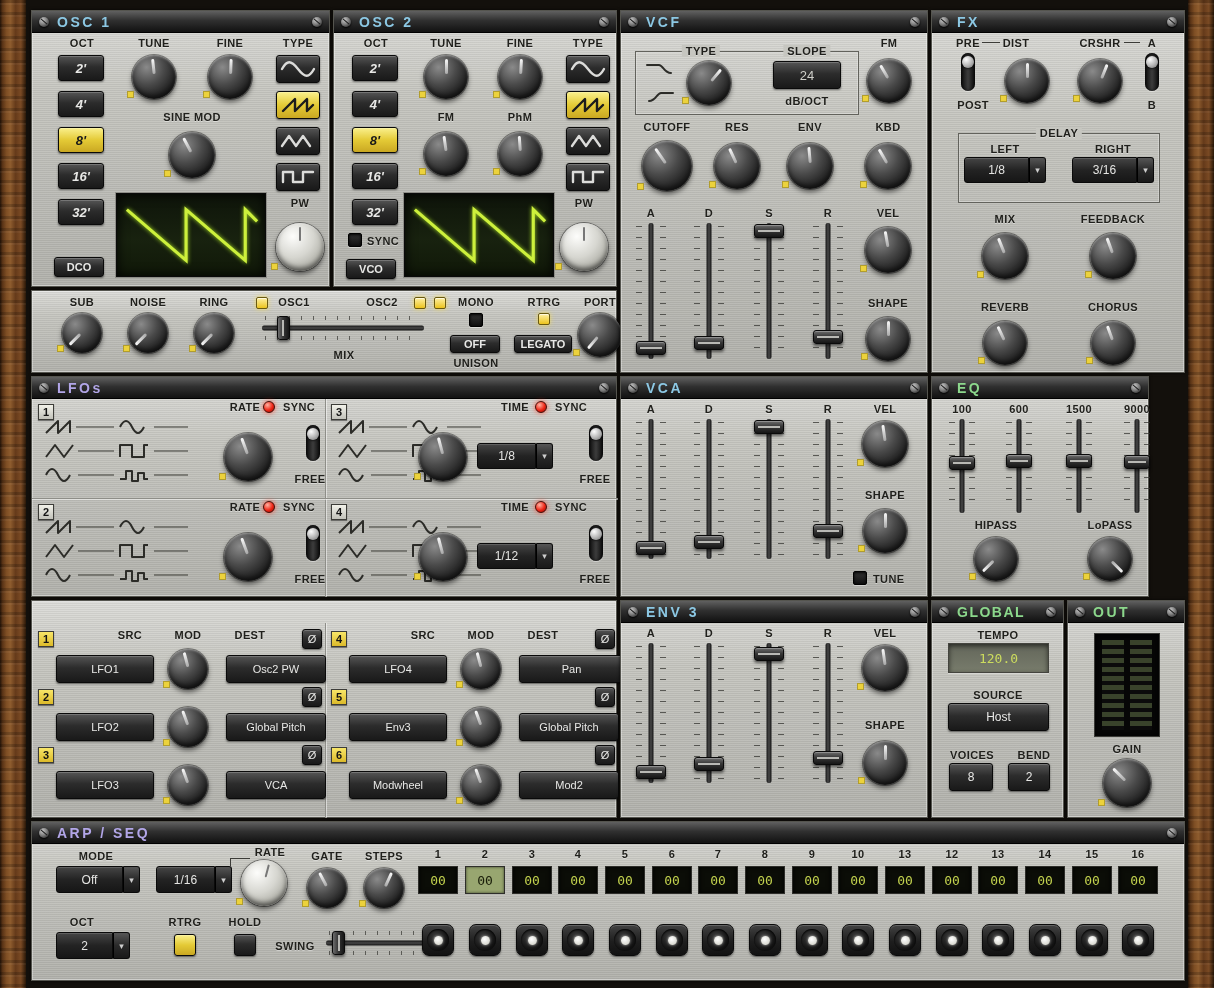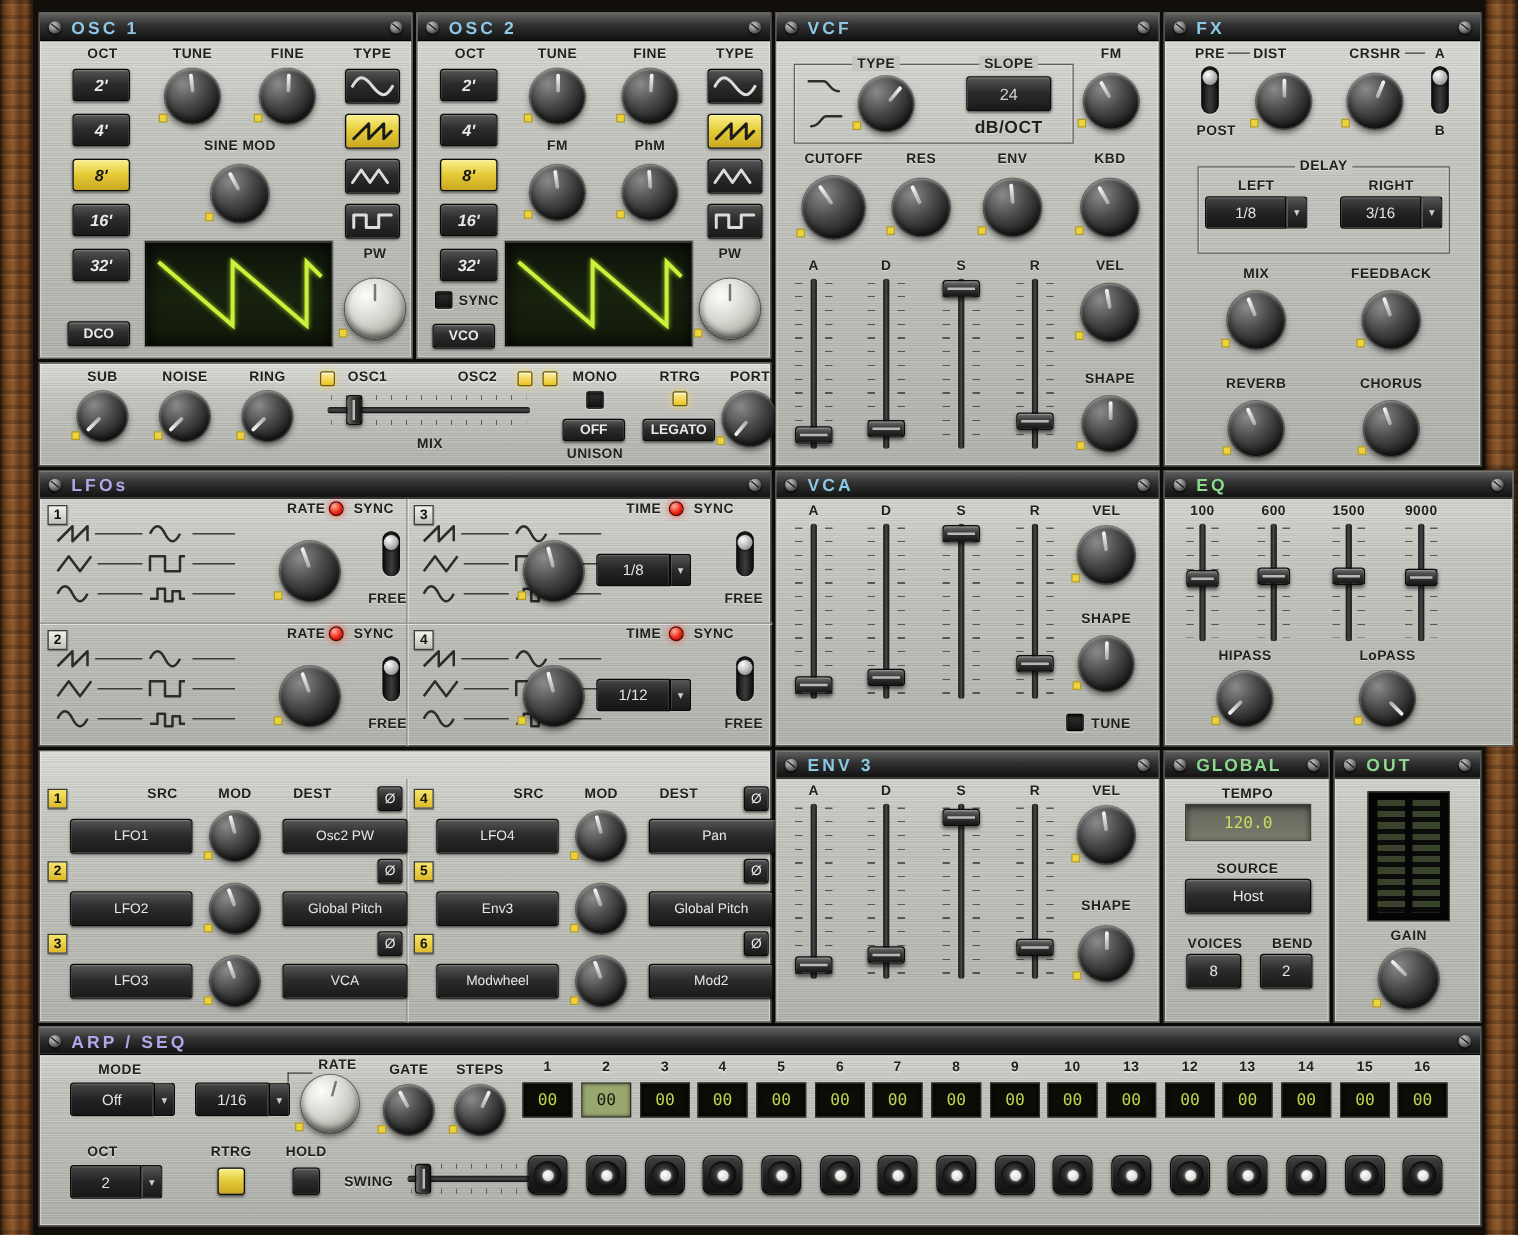--- a/index.html
+++ b/index.html
@@ -7,21 +7,21 @@
 body{position:relative;background:#13100c;font-family:"Liberation Sans",sans-serif;overflow:hidden}
 .wood{position:absolute;top:0;bottom:0;width:26px;background-color:#6a3e1c;background-image:repeating-linear-gradient(180deg,rgba(0,0,0,.18) 0 3px,rgba(255,255,255,.04) 3px 5px,rgba(0,0,0,0) 5px 12px),linear-gradient(90deg,#241408,#5a3416 10%,#7e4e24 25%,#8e5c2e 40%,#653a1a 60%,#7a4a24 80%,#2a1808)}
 .sec{position:absolute;background-color:#c6c6c0;background-image:repeating-linear-gradient(0deg,rgba(255,255,255,.05) 0 1px,rgba(0,0,0,.05) 1px 2px),linear-gradient(180deg,rgba(255,255,255,.4),rgba(255,255,255,0) 30%,rgba(0,0,0,.1));border:1px solid #55554f;box-shadow:inset 0 0 0 1px rgba(255,255,255,.35),0 0 3px rgba(0,0,0,.8)}
 .hdr{position:absolute;left:0;right:0;top:0;height:22px;display:flex;align-items:center;padding:0 7px;gap:8px;background:linear-gradient(180deg,#606060,#303030 45%,#141414 95%);border-bottom:1px solid #000}
 .ttl{flex:1;font-size:14px;font-weight:bold;letter-spacing:2.5px}
 .blue{color:#8cc8e4}.lav{color:#b2a6e8}.grn{color:#8cd88c}
 .screw{width:10px;height:10px;border-radius:50%;background:radial-gradient(circle at 35% 30%,#c8c8c8,#808080 45%,#383838 80%);box-shadow:0 1px 2px #000;position:relative;flex:0 0 auto}
 .screw::after{content:"";position:absolute;left:1px;right:1px;top:4px;height:1px;background:#1a1a1a;transform:rotate(40deg)}
 .lbl{position:absolute;transform:translateX(-50%);font-size:11px;font-weight:bold;color:#20201c;letter-spacing:.4px;line-height:12px;white-space:nowrap;text-shadow:0 1px 0 rgba(255,255,255,.4)}
 .lbl.left{transform:none}
-.lbl.s{font-size:14px}
+.lbl.s{font-size:11px}
 .knob{position:absolute;border-radius:50%;background:radial-gradient(circle at 33% 28%,#8a8a8a,#4a4a4a 40%,#222 70%,#101010 95%);box-shadow:0 3px 5px rgba(0,0,0,.55),inset 0 1px 2px rgba(255,255,255,.35),inset 0 -3px 5px rgba(0,0,0,.55),0 0 0 1px rgba(0,0,0,.4)}
 .knob::before{content:"";position:absolute;left:-5px;bottom:1px;width:5px;height:5px;background:#ecd23c;border:1px solid rgba(0,0,0,.25)}
 .ptr{position:absolute;inset:0;border-radius:50%;display:block}
 .ptr::after{content:"";position:absolute;left:50%;top:8%;width:3px;height:36%;margin-left:-1.5px;border-radius:2px;background:linear-gradient(#fafafa,#a8a8a8)}
 .knob.silver{background:radial-gradient(circle at 35% 28%,#fdfdfb,#d6d6d0 45%,#aeaea6 75%,#8e8e86)}
 .knob.silver .ptr::after{background:#777;width:2px;height:30%}
 .btn{position:absolute;display:flex;align-items:center;justify-content:center;background:linear-gradient(180deg,#555,#2c2c2c 45%,#191919);color:#e8e8e6;font-size:11px;font-weight:bold;border:1px solid #0a0a0a;border-radius:3px;box-shadow:0 1px 2px rgba(0,0,0,.5),inset 0 1px 0 rgba(255,255,255,.2)}
 .btn.sel{background:linear-gradient(180deg,#faf08c,#e4ca36 50%,#caa822);color:#191919}
 .btn.oct{font-size:13px;font-style:italic}
 .btn.mm{font-weight:normal;font-size:11px}
@@ -512,21 +512,21 @@
       <i class="ptr" style="transform:rotate(-8deg)"></i>
     </div>
   <span class="lbl" style="left:264px;top:112px">SHAPE</span>
   <div class="knob" style="left:242px;top:132px;width:44px;height:44px">
       <i class="ptr" style="transform:rotate(0deg)"></i>
     </div>
   <div class="chk" style="left:232px;top:194px"></div>
   <span class="lbl left" style="left:252px;top:196px">TUNE</span>
 </div>
 
-<div class="sec" style="left:931px;top:376px;width:280px;height:221px">
+<div class="sec" style="left:931px;top:376px;width:218px;height:221px">
   <div class="hdr">
     <span class="screw"></span>
     <span class="ttl grn">EQ</span>
     <span class="screw"></span>
   </div>
   <span class="lbl" style="left:30px;top:26px">100</span>
   <span class="lbl" style="left:87px;top:26px">600</span>
   <span class="lbl" style="left:147px;top:26px">1500</span>
   <span class="lbl" style="left:205px;top:26px">9000</span>
   <div class="vsl" style="left:15px;top:40px;width:30px;height:98px">

